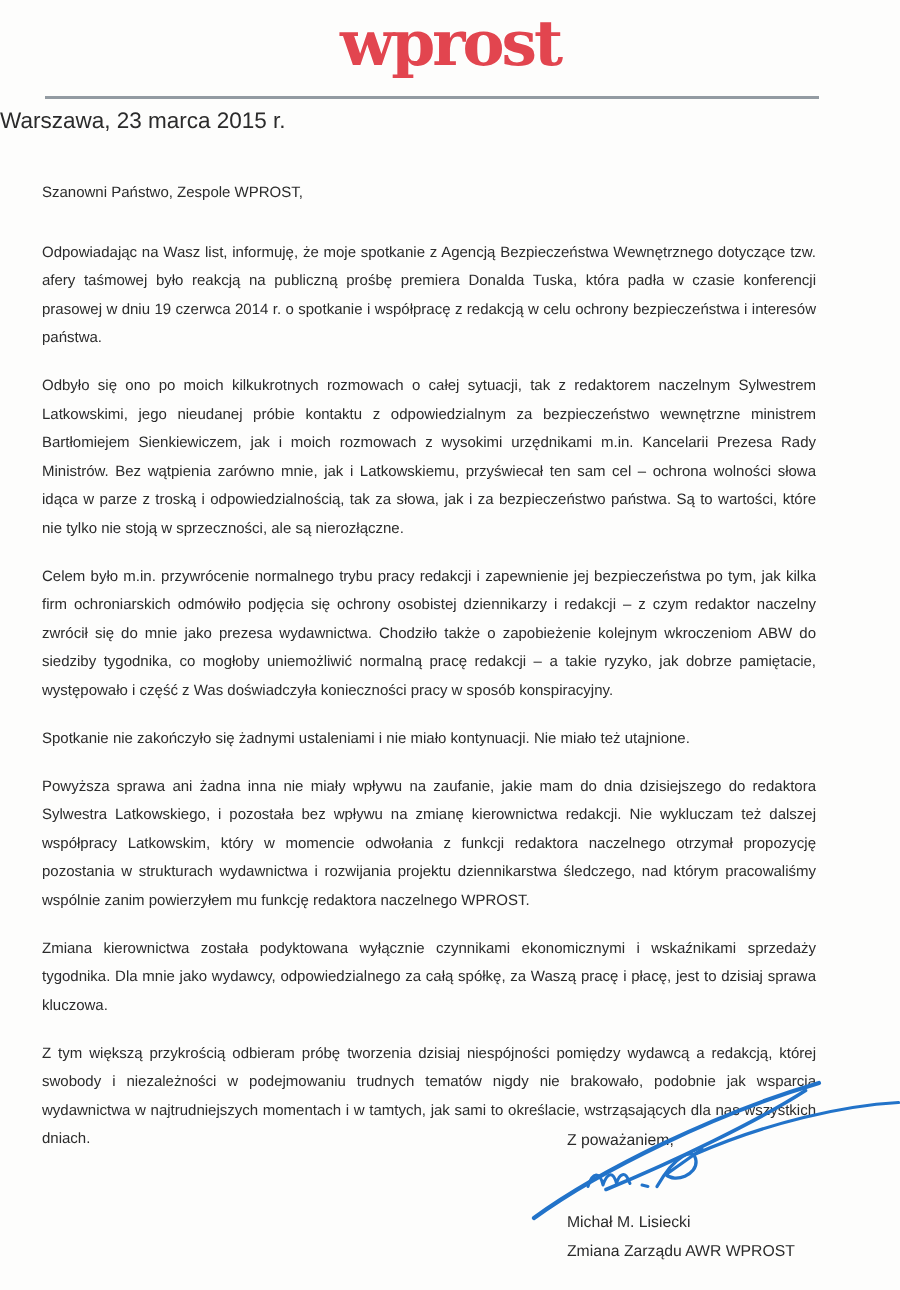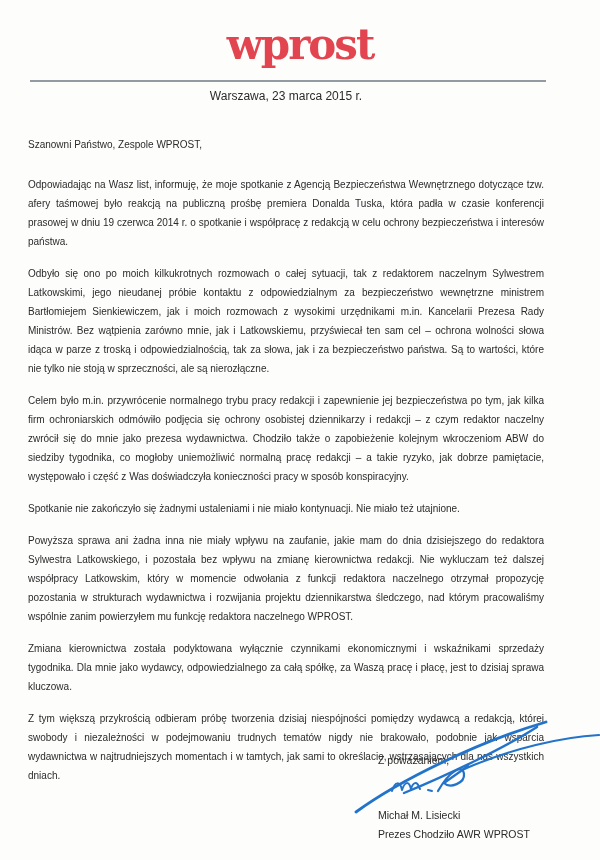--- a/index.html
+++ b/index.html
@@ -19,32 +19,31 @@
   }
   .logo {
     padding-top: 5px;
     text-align: center;
     font-family: "DejaVu Serif", serif;
     font-weight: bold;
     font-size: 42px;
     line-height: 47px;
     letter-spacing: -2px;
     color: #e2454f;
-    margin-top: 16px;
   }
   .rule {
     height: 0;
     border-top: 2px solid #939ba2;
     margin: 12px 54px 0 30px;
   }
   .date {
-    text-align: center;
+    text-align: left;
     padding-right: 28px;
     margin-top: 5px;
-    font-size: 12px;
+    font-size: 15px;
   }
   .letter-body {
     padding: 29px 56px 0 28px;
     text-align: justify;
   }
   .greeting { margin: 0 0 21px 0; text-align: left; }
   .letter-body p.par { margin: 0 0 13px 0; }
   .closing {
     position: absolute;
     left: 378px;
@@ -86,21 +85,21 @@
     <p class="par">Celem było m.in. przywrócenie normalnego trybu pracy redakcji i zapewnienie jej bezpieczeństwa po tym, jak kilka firm ochroniarskich odmówiło podjęcia się ochrony osobistej dziennikarzy i redakcji – z czym redaktor naczelny zwrócił się do mnie jako prezesa wydawnictwa. Chodziło także o zapobieżenie kolejnym wkroczeniom ABW do siedziby tygodnika, co mogłoby uniemożliwić normalną pracę redakcji – a takie ryzyko, jak dobrze pamiętacie, występowało i część z Was doświadczyła konieczności pracy w sposób konspiracyjny.</p>
     <p class="par">Spotkanie nie zakończyło się żadnymi ustaleniami i nie miało kontynuacji. Nie miało też utajnione.</p>
     <p class="par">Powyższa sprawa ani żadna inna nie miały wpływu na zaufanie, jakie mam do dnia dzisiejszego do redaktora Sylwestra Latkowskiego, i pozostała bez wpływu na zmianę kierownictwa redakcji. Nie wykluczam też dalszej współpracy Latkowskim, który w momencie odwołania z funkcji redaktora naczelnego otrzymał propozycję pozostania w strukturach wydawnictwa i rozwijania projektu dziennikarstwa śledczego, nad którym pracowaliśmy wspólnie zanim powierzyłem mu funkcję redaktora naczelnego WPROST.</p>
     <p class="par">Zmiana kierownictwa została podyktowana wyłącznie czynnikami ekonomicznymi i wskaźnikami sprzedaży tygodnika. Dla mnie jako wydawcy, odpowiedzialnego za całą spółkę, za Waszą pracę i płacę, jest to dzisiaj sprawa kluczowa.</p>
     <p class="par">Z tym większą przykrością odbieram próbę tworzenia dzisiaj niespójności pomiędzy wydawcą a redakcją, której swobody i niezależności w podejmowaniu trudnych tematów nigdy nie brakowało, podobnie jak wsparcia wydawnictwa w najtrudniejszych momentach i w tamtych, jak sami to określacie, wstrząsających dla nas wszystkich dniach.</p>
   </main>
 
   <div class="closing">
     <div class="valediction">Z poważaniem,</div>
     <div class="signatory-name">Michał M. Lisiecki</div>
-    <div class="signatory-title">Prezes Chodziło AWR WPROST</div>
+    <div class="signatory-title">Zmiana Zarządu AWR WPROST</div>
   </div>
 
   <svg class="signature-svg" viewBox="340 710 265 110" xmlns="http://www.w3.org/2000/svg">
     <path class="sig-stroke" stroke-width="2.8" d="M 356,812 C 400,780 478,742 546,722" stroke="#2273c9"></path>
     <path class="sig-stroke" stroke-width="2.4" d="M 404,793 C 448,775 506,747 537,727" stroke="#2273c9"></path>
     <path class="sig-stroke" stroke-width="2.1" d="M 462,770 C 512,748 563,737 599,735" stroke="#2273c9"></path>
     <path class="sig-stroke" stroke-width="2" d="M 392,791 c 3,-10 8,-10 10,-1 c 3,-9 7,-9 9,-1 c 2,-7 6,-8 8,-2 l 1,2" stroke="#2273c9"></path>
     <path class="sig-stroke" stroke-width="2" d="M 428,790 l 4,1" stroke="#2273c9"></path>
     <path class="sig-stroke" stroke-width="2.2" d="M 438,791 C 450,770 463,764 464,774 C 465,783 450,789 444,783 L 468,766" stroke="#2273c9"></path>
   </svg>

